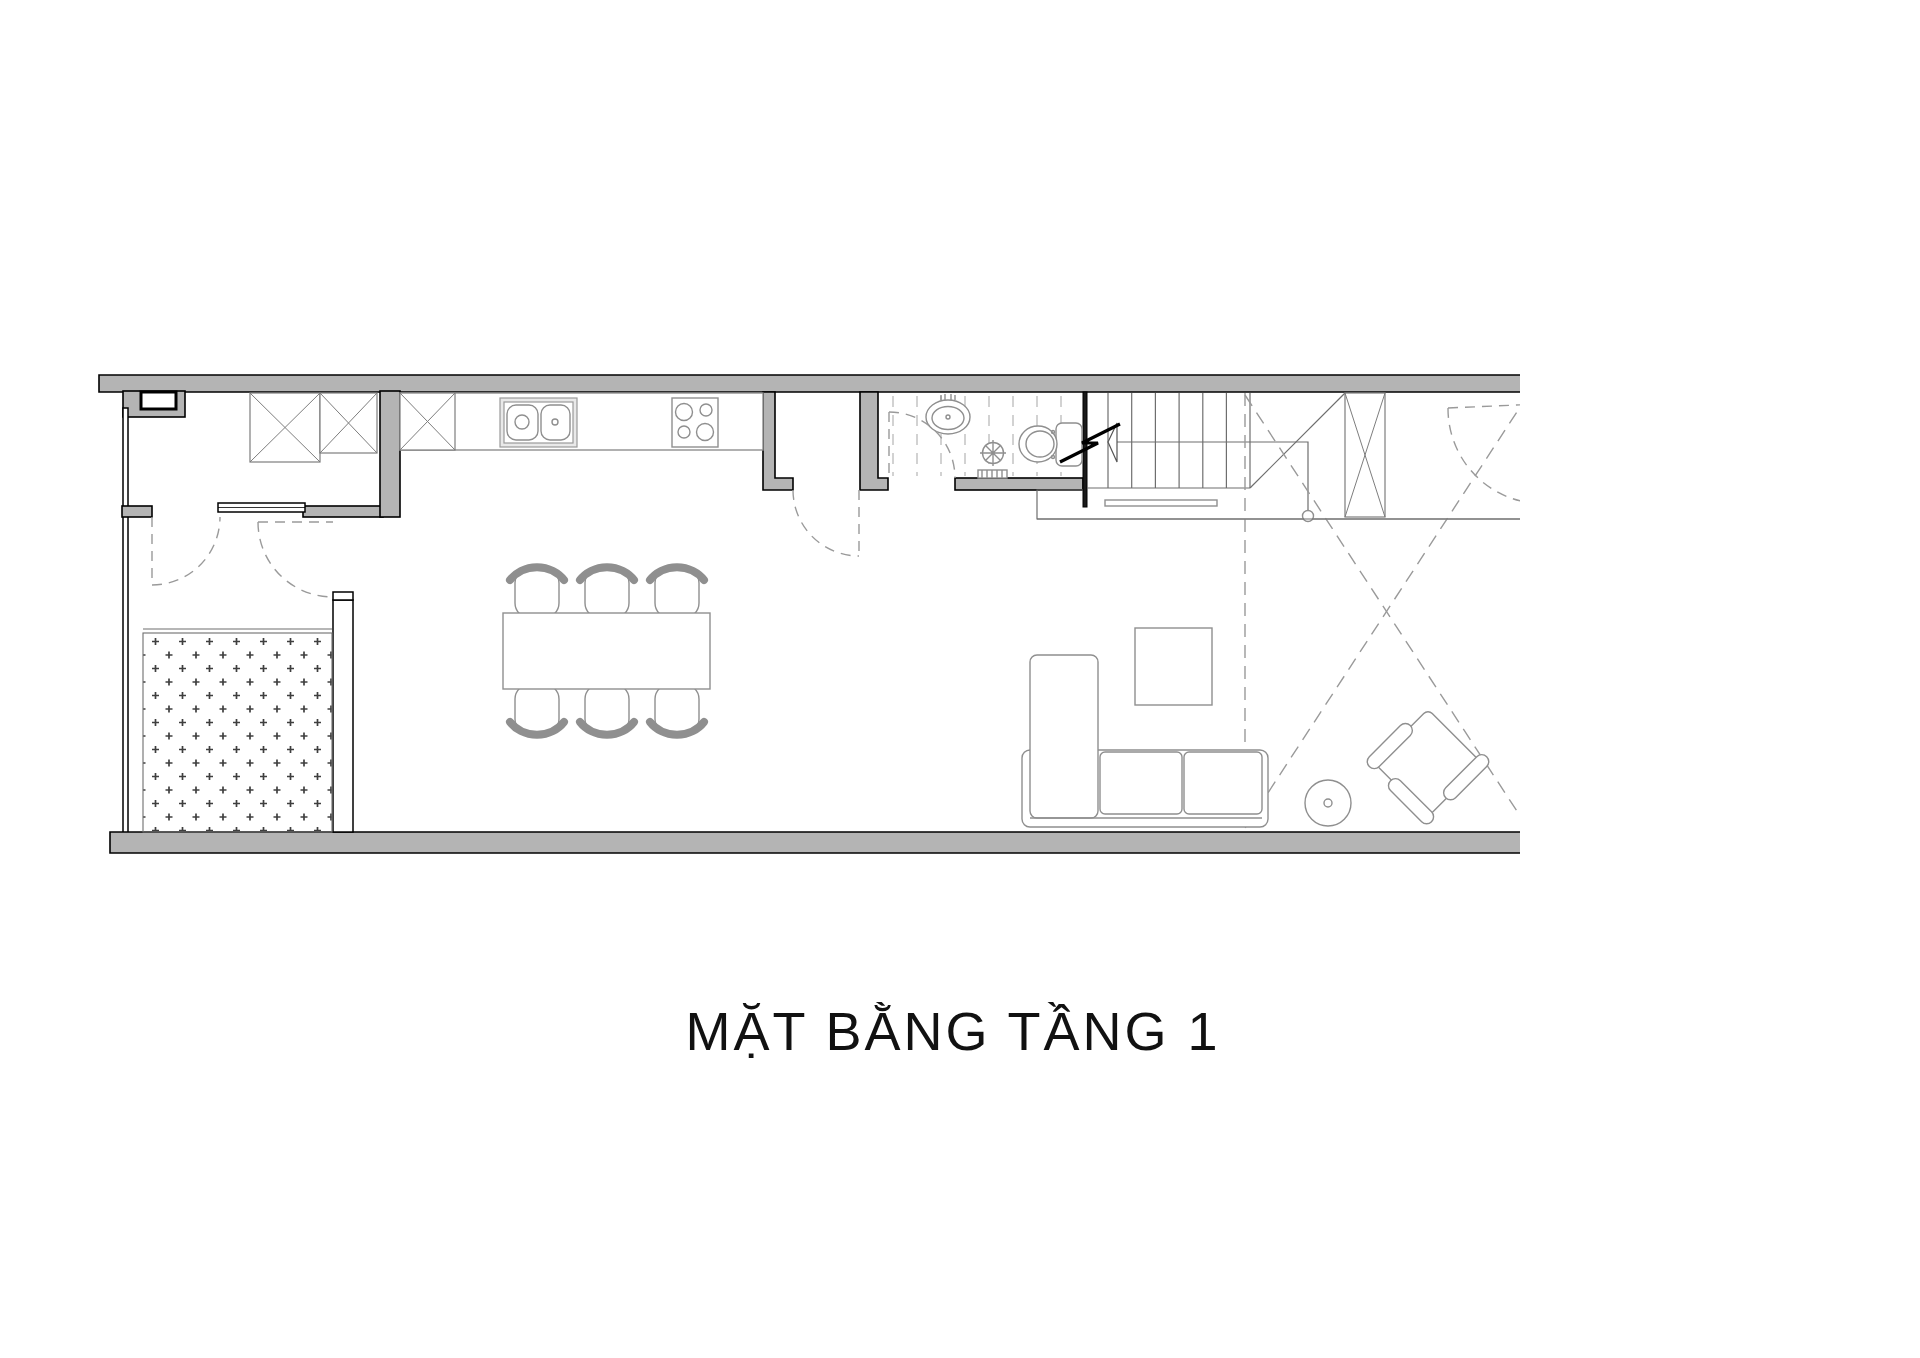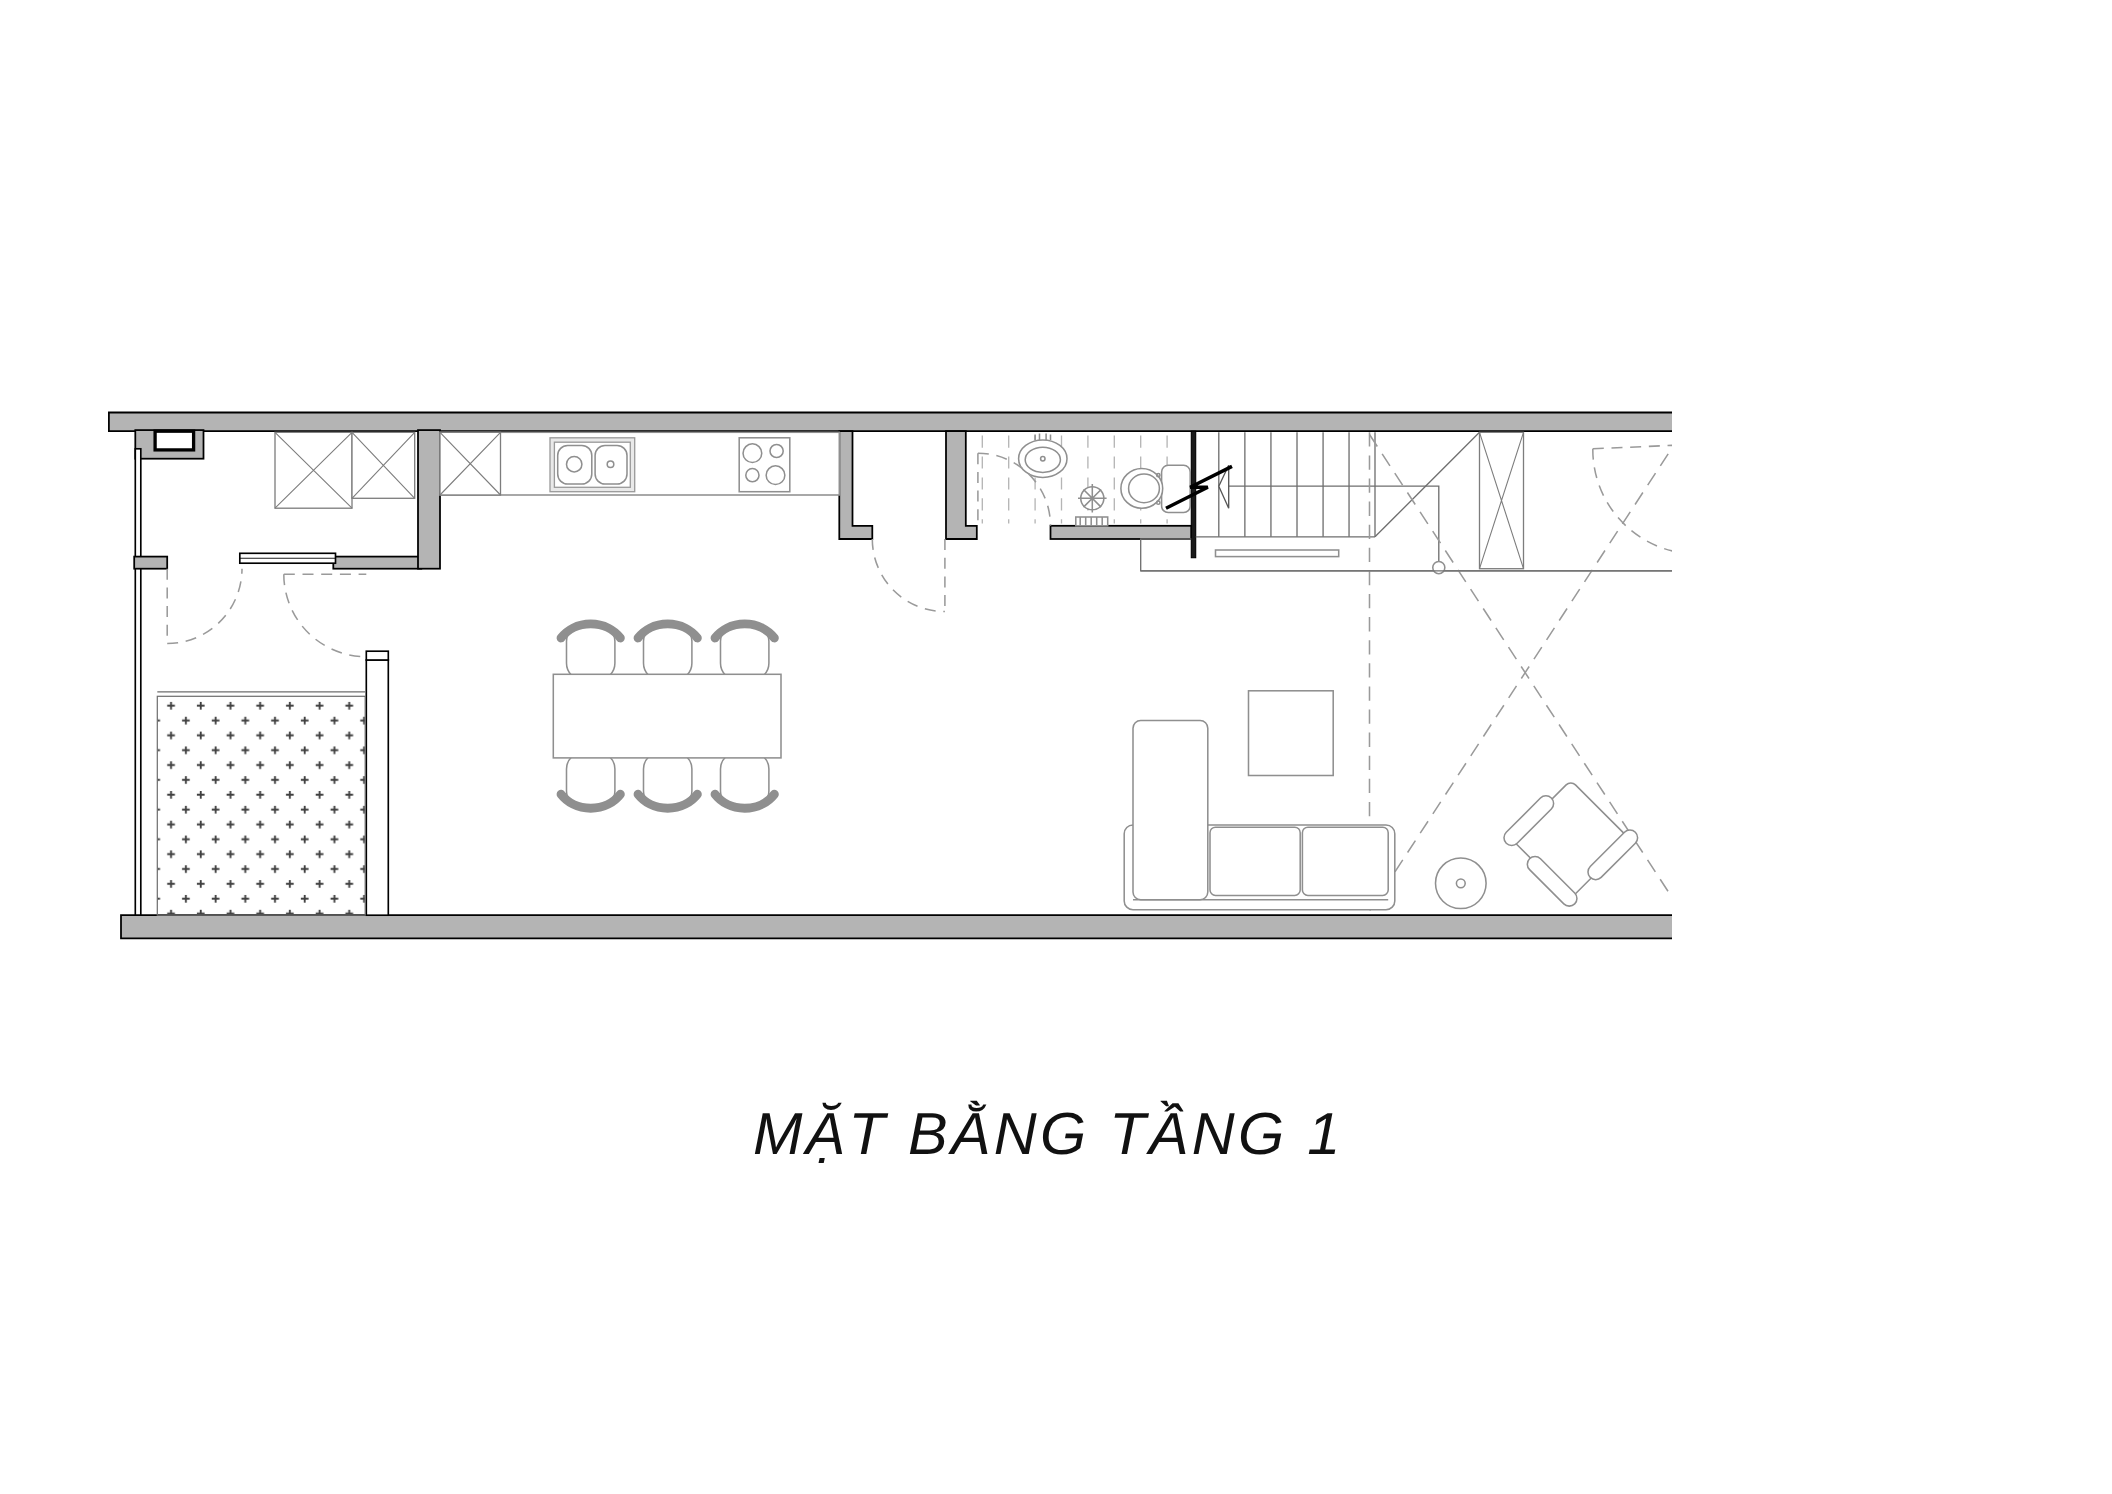--- a/index.html
+++ b/index.html
@@ -7,21 +7,21 @@
     --wall-fill:#b4b4b4;
     --outline:#000000;
     --furn:#8f8f8f;
     --thin:#6e6e6e;
     --dash:#9a9a9a;
     --hatch:#3f3f3f;
     --title:#111111;
   }
   html,body{margin:0;padding:0;background:var(--paper);}
   .page{position:relative;width:1520px;height:1358px;background:var(--paper);overflow:hidden;
-        font-family:"Liberation Sans", sans-serif;font-style:italic;}
+        font-family:"Liberation Sans", sans-serif;}
   .plan-svg{position:absolute;left:0;top:0;}
   .wall{fill:var(--wall-fill);stroke:var(--outline);stroke-width:1.6;}
   .blackwall{fill:#1a1a1a;stroke:#000;stroke-width:1;}
   .thinwall{fill:#fff;stroke:var(--outline);stroke-width:1.5;}
   .niche{fill:#fff;stroke:var(--outline);stroke-width:3;}
   .furn{fill:#fff;stroke:var(--furn);stroke-width:1.4;}
   .furnline{stroke:var(--furn);stroke-width:1.4;fill:none;}
   .thinline{stroke:var(--thin);stroke-width:1.2;fill:none;}
   .dashed{stroke:var(--dash);stroke-width:1.4;fill:none;stroke-dasharray:13 8;}
   .dashdoor{stroke:#9a9a9a;stroke-width:1.4;fill:none;stroke-dasharray:10 7;}

